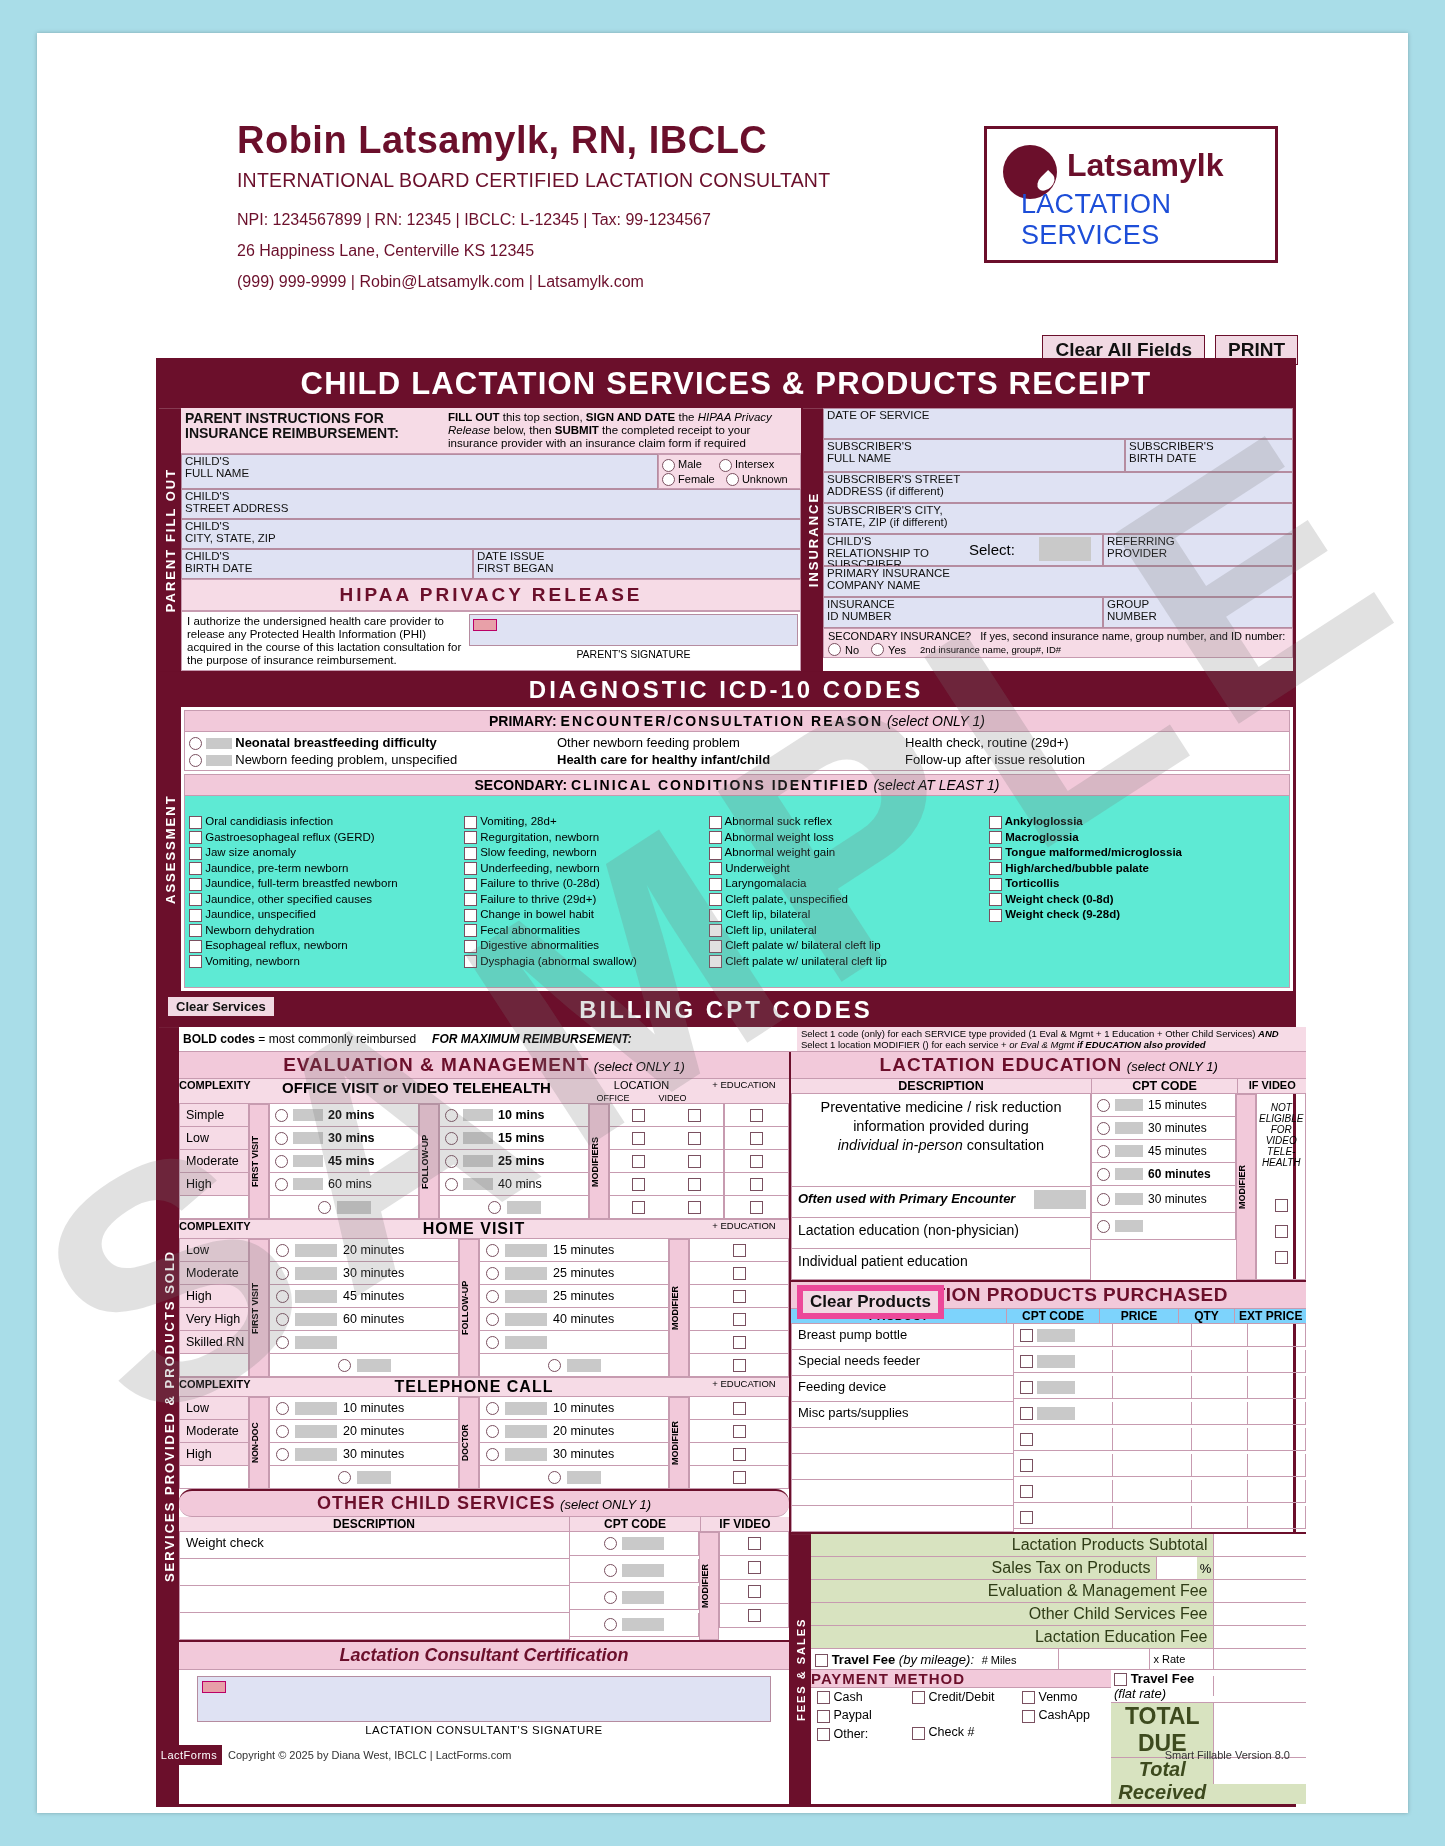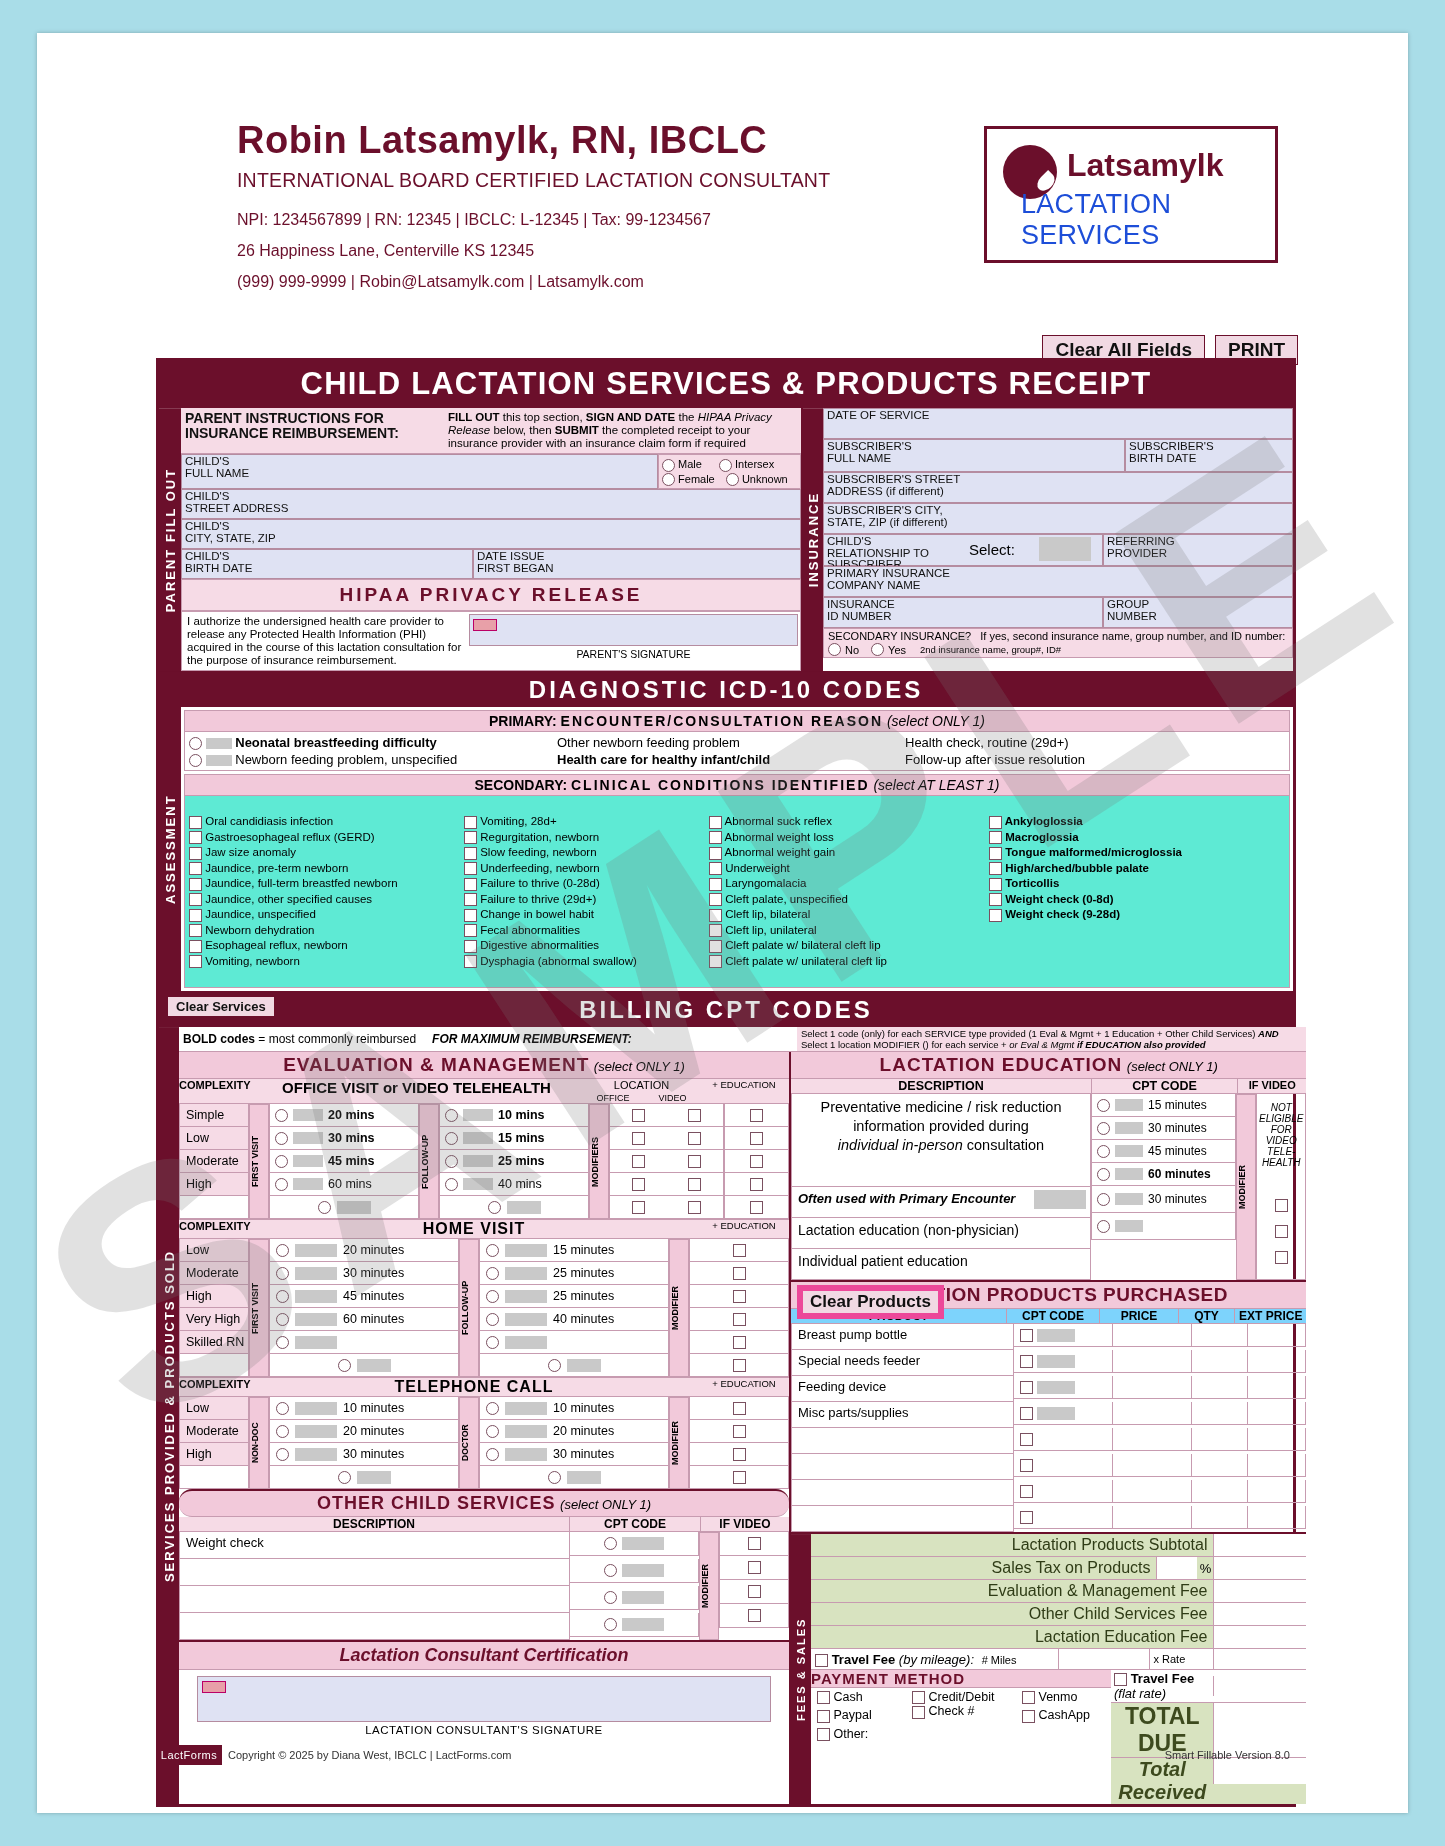--- a/index.html
+++ b/index.html
@@ -851,21 +851,21 @@
                   <div style="width:300px;">
                     <div style="background:#f2c9da;text-align:left;font-size:15px;font-weight:bold;letter-spacing:1px;color:#6b0f2b;border-bottom:1px solid #c79bb0;">PAYMENT METHOD</div>
                     <div style="display:flex;font-size:12.5px;padding:2px 0 0 6px;">
                       <div style="width:95px;">
                         <div><span class="chk"></span> <span>Cash</span></div>
                         <div style="margin-top:4px;"><span class="chk"></span> <span>Paypal</span></div>
                         <div style="margin-top:4px;"><span class="chk"></span> <span>Other:</span></div>
                       </div>
                       <div style="width:110px;">
                         <div><span class="chk"></span> <span>Credit/Debit</span></div>
-                        <div style="margin-top:0;"><span class="chk"></span> <span>Check #</span></div>
+                        <div style="margin-top:21px;"><span class="chk"></span> <span>Check #</span></div>
                       </div>
                       <div style="flex:1;">
                         <div><span class="chk"></span> <span>Venmo</span></div>
                         <div style="margin-top:4px;"><span class="chk"></span> <span>CashApp</span></div>
                       </div>
                     </div>
                   </div>
                   <div style="flex:1;">
                     <div style="display:flex;border-bottom:1px solid #c79bb0;align-items:center;font-size:13px;background:#fff;">
                       <div style="flex:1;padding:1px 3px;">

